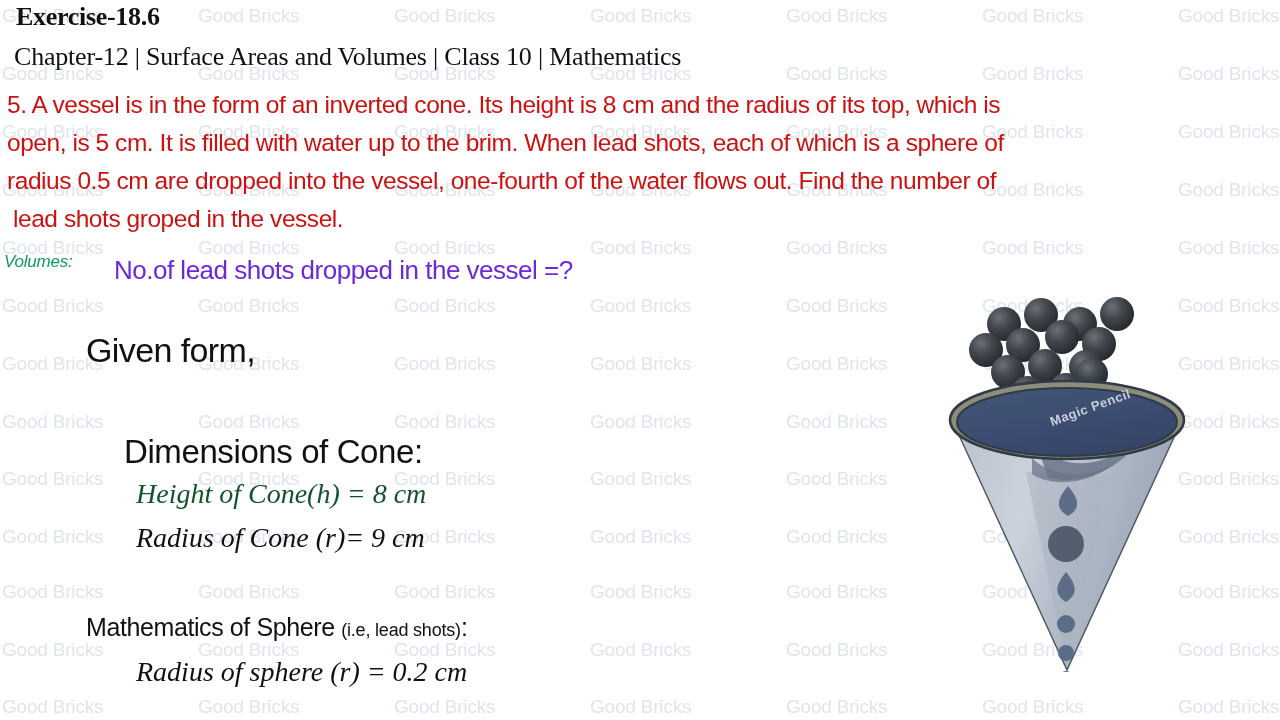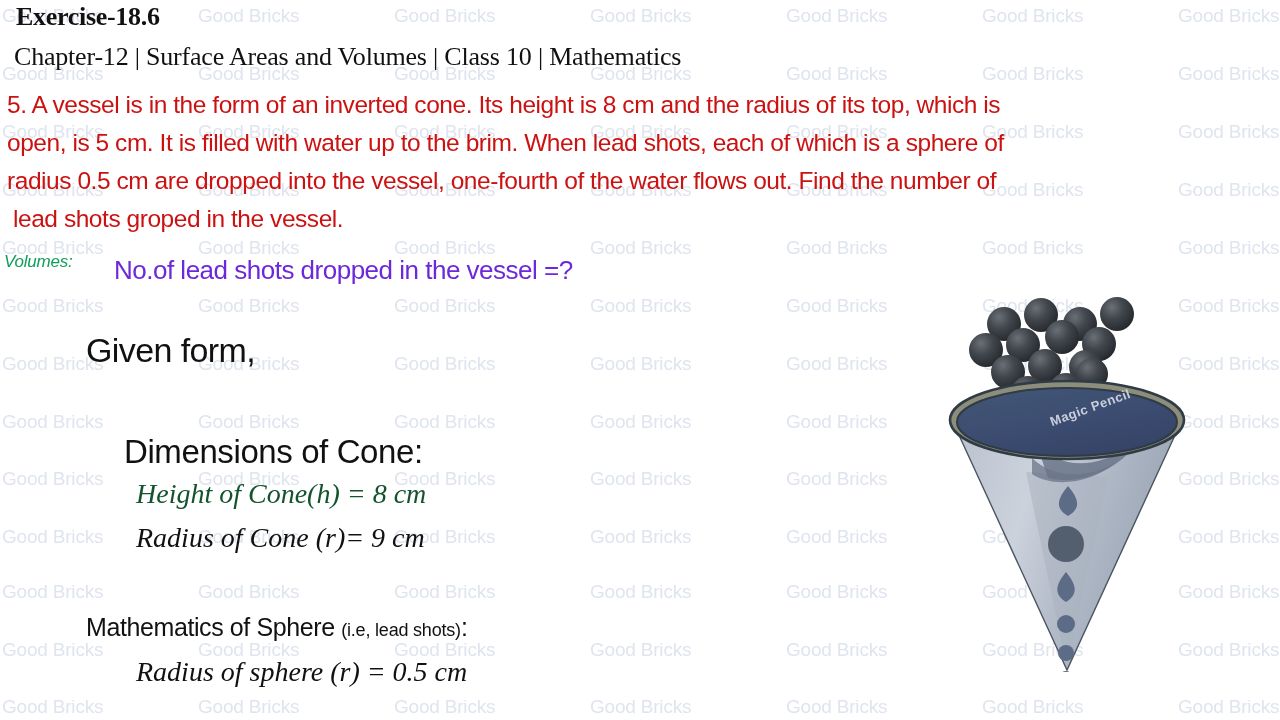--- a/index.html
+++ b/index.html
@@ -350,16 +350,16 @@
     <div class="abs" id="given-that">Given form,</div>
 
     <div class="abs" id="dim-cone-head">Dimensions of Cone:</div>
     <div class="abs" id="cone-h">Height of Cone(h) = 8 cm</div>
     <div class="abs" id="cone-r">Radius of Cone (r)= 9 cm</div>
 
     <div class="abs" id="dim-sphere-head">
       <span>Mathematics of Sphere</span>
       <span class="small">(i.e, lead shots)</span><span>:</span>
     </div>
-    <div class="abs" id="sphere-r">Radius of sphere (r) = 0.5 cm</div>
+    <div class="abs" id="sphere-r">Radius of sphere (r) = 0.2 cm</div>
 
   </div>
 </div>
 
 </body></html>

